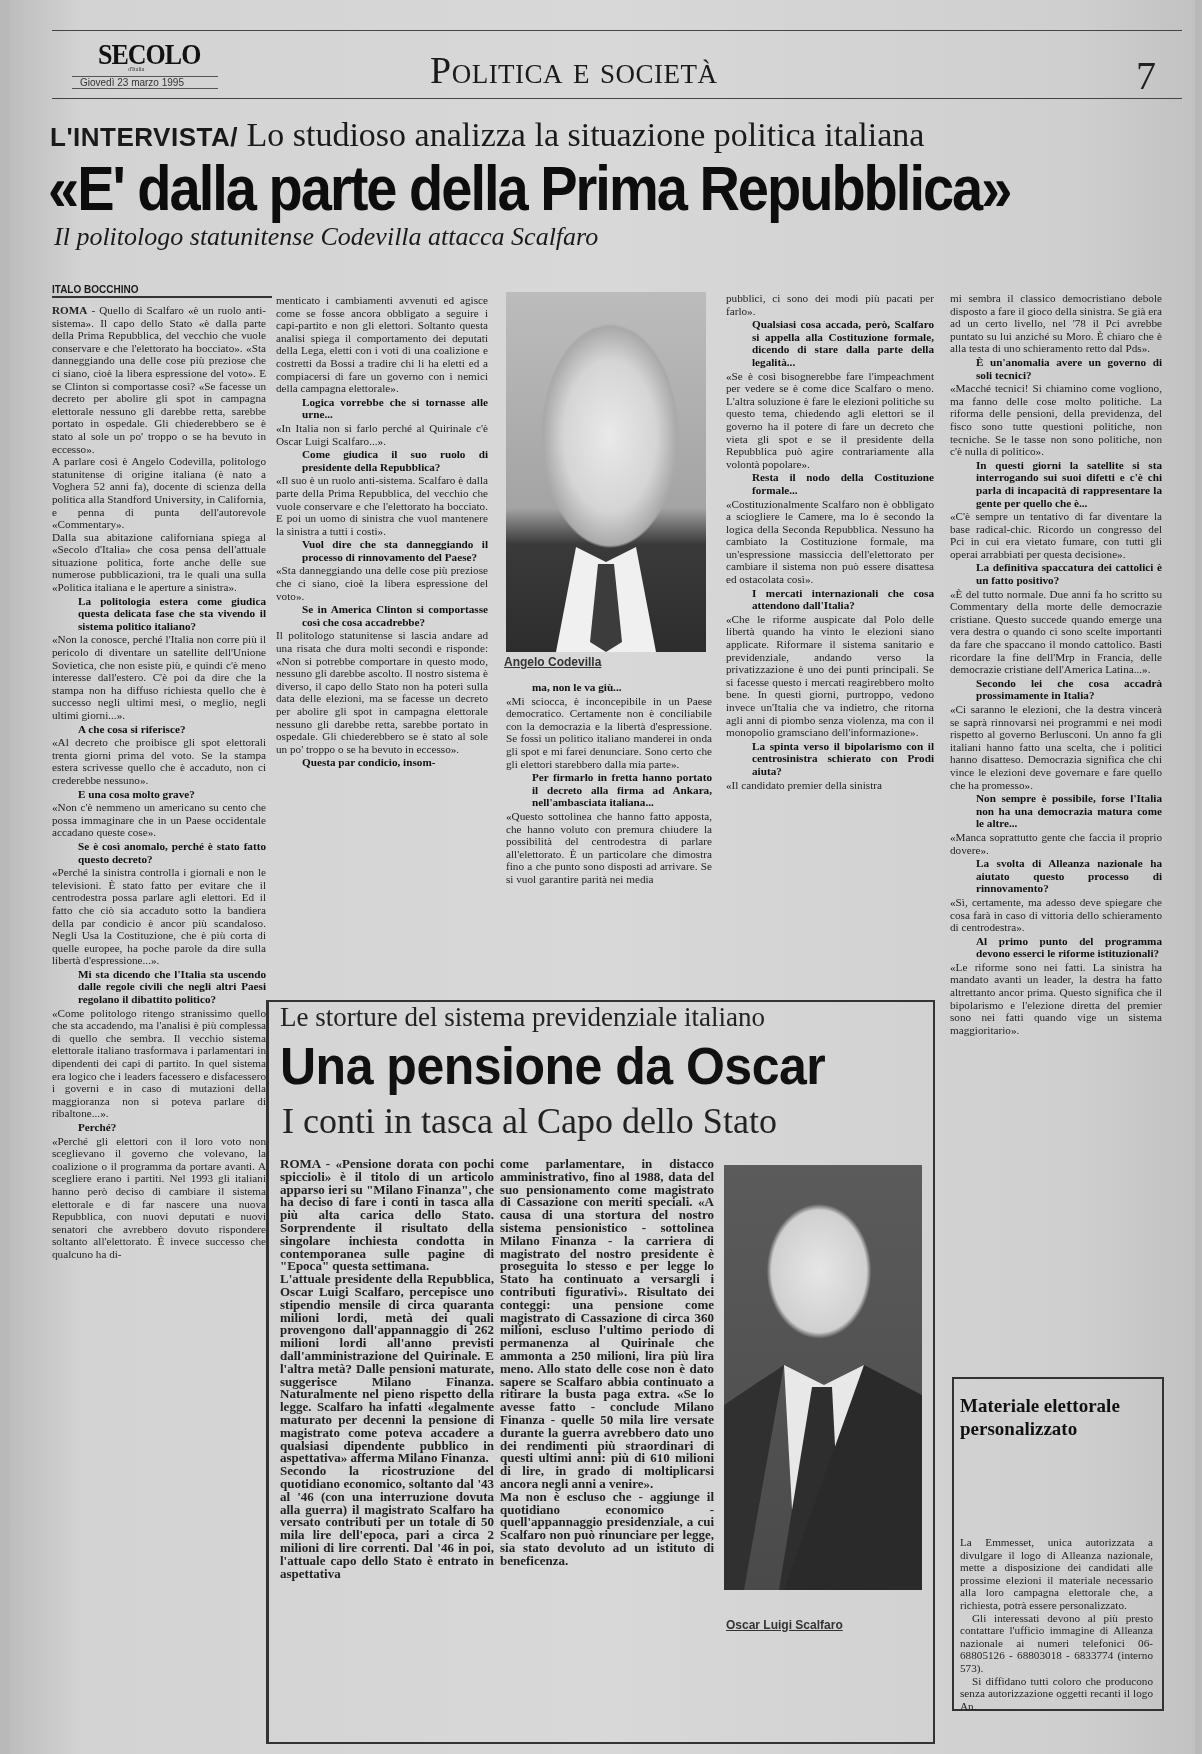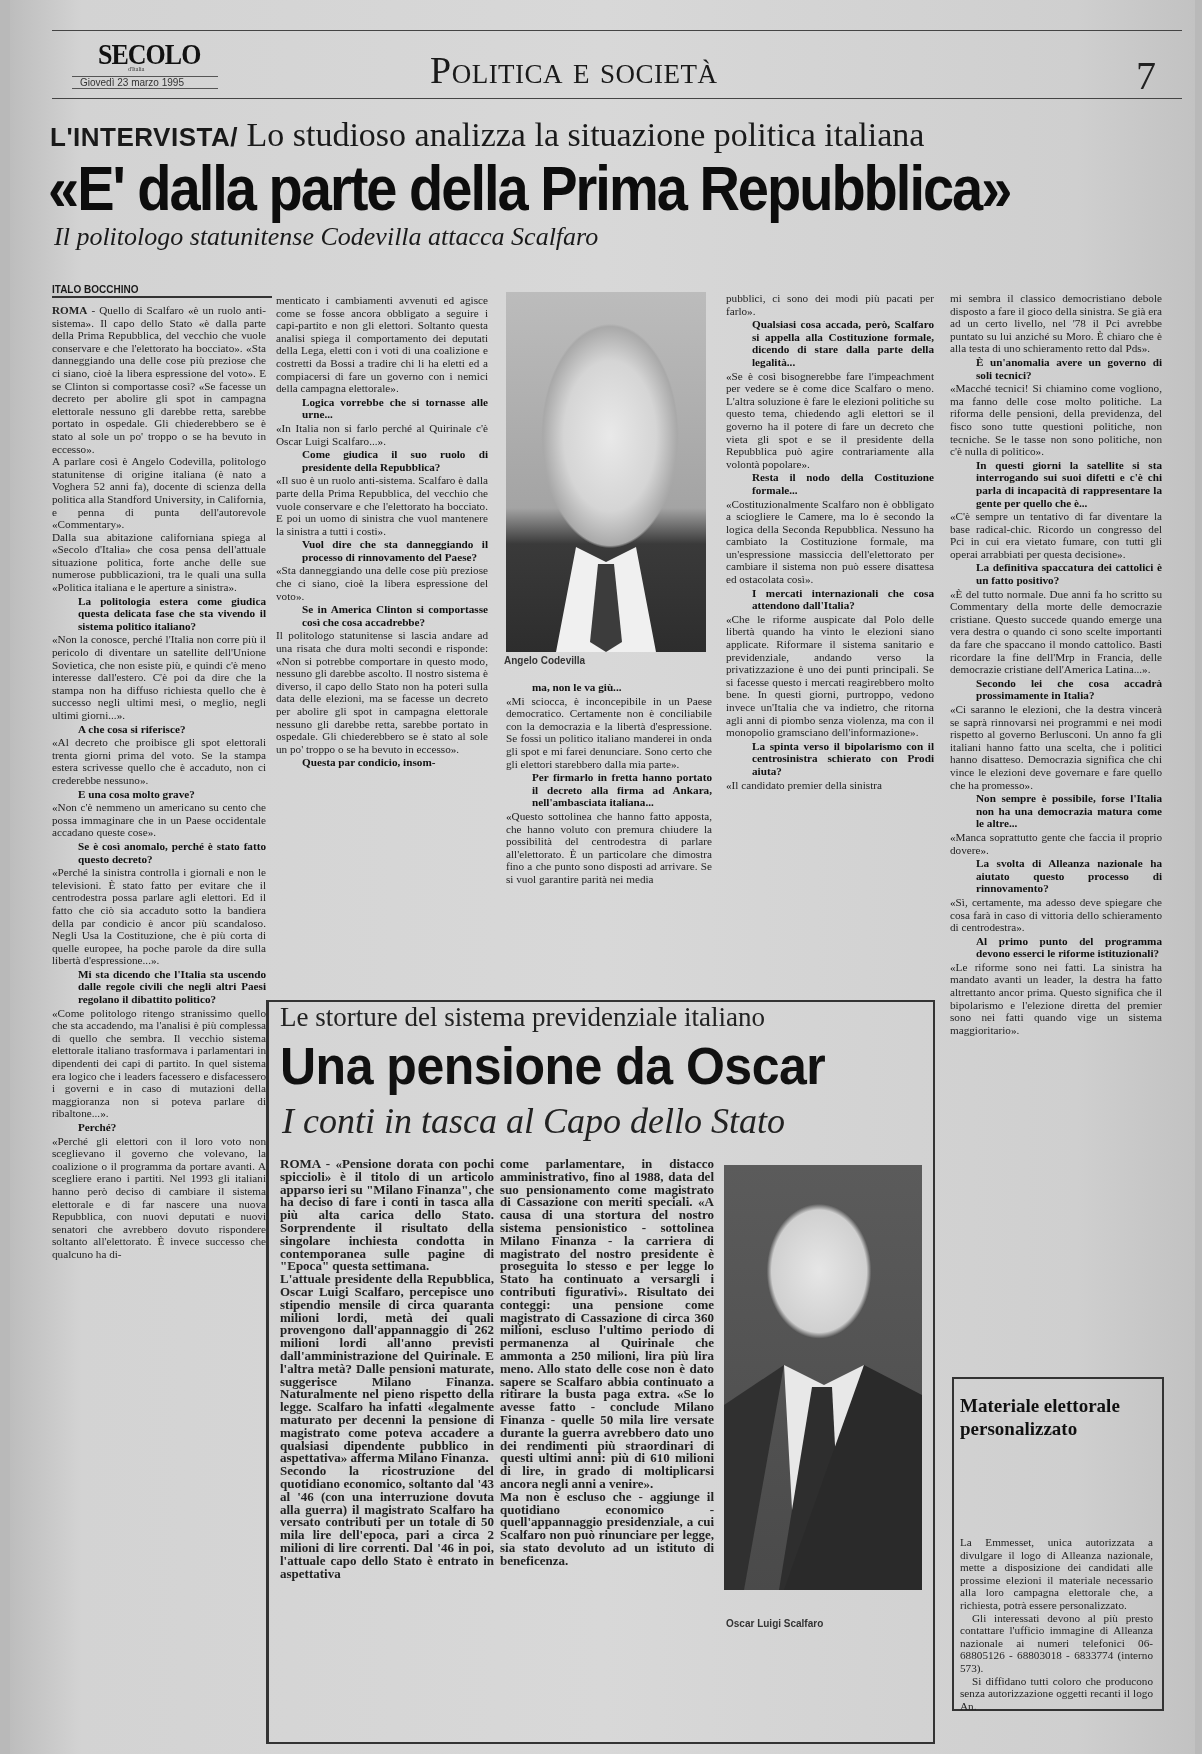--- a/index.html
+++ b/index.html
@@ -46,32 +46,32 @@
       position: absolute; font-size: 11.2px; line-height: 12.6px; text-align: justify; color: #222;
       hyphens: auto;
     }
     .col p { margin: 0; }
     .col .q { font-weight: bold; padding-left: 26px; margin: 1px 0; color: #111; }
     .col .dateline { font-weight: bold; }
     .photo {
       position: absolute; background: #6a6a6a; overflow: hidden;
     }
     .caption {
-      position: absolute; font-family: "Liberation Sans", sans-serif; font-weight: bold; font-size: 10px; color: #333;
+      position: absolute; font-family: "Liberation Sans", sans-serif; font-weight: bold; font-size: 12px; color: #333; text-decoration: underline;
     }
     .box2 {
       position: absolute; left: 256px; top: 1000px; width: 664px; height: 740px;
       border: 2px solid #333; border-left-width: 3px;
     }
     .box2-kicker { left: 270px; top: 1002px; font-size: 27px; white-space: nowrap; color: #222; }
     .box2-headline {
       left: 270px; top: 1036px; font-family: "Liberation Sans", sans-serif; font-weight: 900; font-size: 50px;
       letter-spacing: -0.5px; white-space: nowrap; color: #111; transform: scaleY(1.05); transform-origin: top left;
     }
-    .box2-subhead { left: 272px; top: 1100px; font-size: 36px; font-style: italic; white-space: nowrap; color: #222; }
+    .box2-subhead { left: 272px; top: 1100px; font-size: 36px; white-space: nowrap; color: #222; }
     .col.bold { font-weight: bold; font-size: 13px; line-height: 12.8px; }
     .ad-box {
       position: absolute; left: 942px; top: 1377px; width: 208px; height: 330px;
       border: 2px solid #333;
     }
     .ad-title { left: 950px; top: 1394px; width: 195px; font-weight: bold; font-size: 19px; line-height: 23px; color: #111; }
     .ad-text { left: 950px; top: 1536px; width: 193px; }
   </style>
 </head>
 <body>

